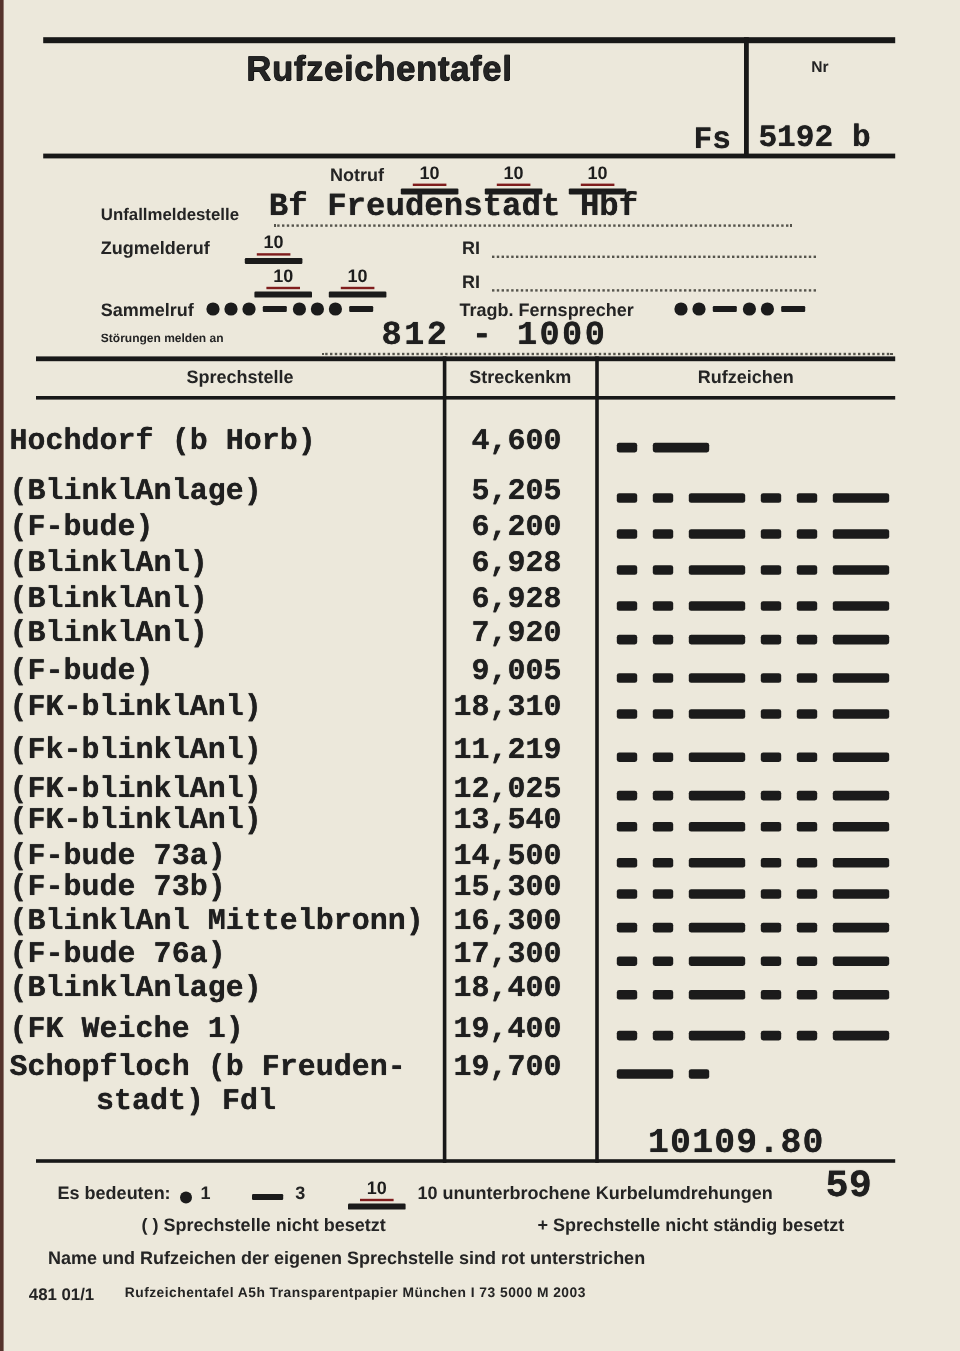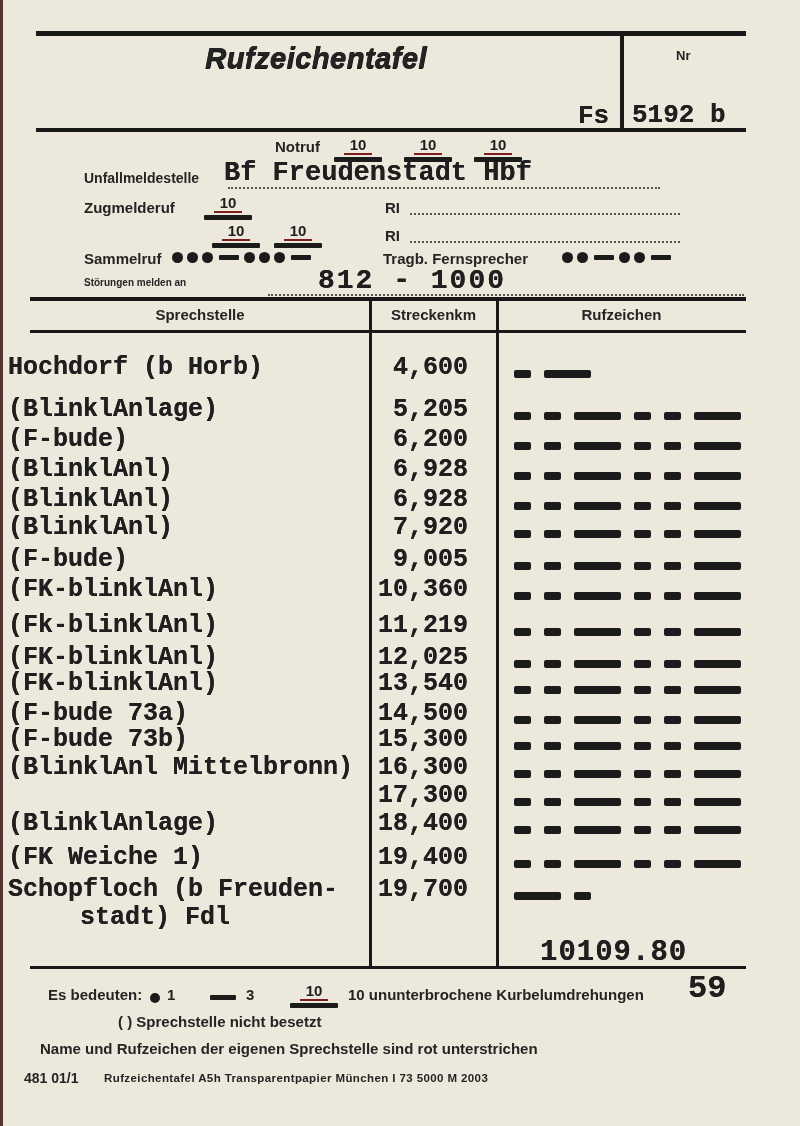--- a/index.html
+++ b/index.html
@@ -5,21 +5,21 @@
   html,body{margin:0;padding:0;background:#b8b4a8;}
   .page{position:relative;width:800px;height:1126px;background:#ece8db;overflow:hidden;
         font-family:"Liberation Sans",sans-serif;color:#1d1d1d;}
   .edge{position:absolute;left:0;top:0;width:3px;height:100%;background:#55332c;}
   .hr{position:absolute;background:#181818;}
   .vr{position:absolute;background:#181818;}
   .dotline{position:absolute;border-bottom:2px dotted #55544c;height:1px;}
   .lb{position:absolute;font-weight:bold;color:#242424;white-space:nowrap;}
   .tw{position:absolute;font-family:"Liberation Mono","DejaVu Sans Mono",monospace;
       font-weight:bold;color:#1f1f1f;white-space:nowrap;text-shadow:0 0 .6px #1f1f1f;}
-  .title{font-size:29px;letter-spacing:.5px;text-shadow:.7px 0 0 #111,0 .5px 0 #111;font-style:italic;}
+  .title{font-size:29px;letter-spacing:.5px;text-shadow:.7px 0 0 #111,0 .5px 0 #111;}
   
   .ten{position:absolute;width:52px;text-align:center;font-weight:bold;font-size:15px;color:#1d1d1d;}
   .ten .num{display:inline-block;border-bottom:2px solid #7f1d1d;padding:0 6px 0 6px;}
   .ten .bar{margin:2px auto 0;width:48px;height:5px;background:#1b1b1b;border-radius:1px;}
   
   .mcode{position:absolute;display:flex;align-items:center;}
   .m-dot{width:11px;height:11px;border-radius:50%;background:#1b1b1b;margin-right:4px;}
   .m-dash{width:20px;height:5px;background:#1b1b1b;margin:0 5px 0 2px;border-radius:1px;}
   
   .sym{display:inline-block;height:8px;background:#1b1b1b;border-radius:2px;margin-right:13px;vertical-align:middle;}
@@ -157,21 +157,21 @@
   </div>
 
   <div class="trow" style="top: 210px;">
     <div class="c-name">(F-bude)</div>
     <div class="c-km">9,005</div>
     <div class="c-code"><span class="sym dot"></span><span class="sym dot"></span><span class="sym dash"></span><span class="sym dot"></span><span class="sym dot"></span><span class="sym dash"></span></div>
   </div>
 
   <div class="trow" style="top: 240px;">
     <div class="c-name">(FK-blinklAnl)</div>
-    <div class="c-km">10,360</div>
+    <div class="c-km">18,310</div>
     <div class="c-code"><span class="sym dot"></span><span class="sym dot"></span><span class="sym dash"></span><span class="sym dot"></span><span class="sym dot"></span><span class="sym dash"></span></div>
   </div>
 
   <div class="trow" style="top: 276px;">
     <div class="c-name">(Fk-blinklAnl)</div>
     <div class="c-km">11,219</div>
     <div class="c-code"><span class="sym dot"></span><span class="sym dot"></span><span class="sym dash"></span><span class="sym dot"></span><span class="sym dot"></span><span class="sym dash"></span></div>
   </div>
 
   <div class="trow" style="top: 308px;">
@@ -198,20 +198,21 @@
     <div class="c-code"><span class="sym dot"></span><span class="sym dot"></span><span class="sym dash"></span><span class="sym dot"></span><span class="sym dot"></span><span class="sym dash"></span></div>
   </div>
 
   <div class="trow" style="top: 418px;">
     <div class="c-name">(BlinklAnl Mittelbronn)</div>
     <div class="c-km">16,300</div>
     <div class="c-code"><span class="sym dot"></span><span class="sym dot"></span><span class="sym dash"></span><span class="sym dot"></span><span class="sym dot"></span><span class="sym dash"></span></div>
   </div>
 
   <div class="trow" style="top: 446px;">
+    <div class="c-name">(F-bude 76a)</div>
     <div class="c-km">17,300</div>
     <div class="c-code"><span class="sym dot"></span><span class="sym dot"></span><span class="sym dash"></span><span class="sym dot"></span><span class="sym dot"></span><span class="sym dash"></span></div>
   </div>
 
   <div class="trow" style="top: 474px;">
     <div class="c-name">(BlinklAnlage)</div>
     <div class="c-km">18,400</div>
     <div class="c-code"><span class="sym dot"></span><span class="sym dot"></span><span class="sym dash"></span><span class="sym dot"></span><span class="sym dot"></span><span class="sym dash"></span></div>
   </div>
 
@@ -235,17 +236,18 @@
   <div class="lb" style="left:167px;top:986px;font-size:15px;">1</div>
   <div class="legend-dash" style="left:210px;top:995px;"></div>
   <div class="lb" style="left:246px;top:986px;font-size:15px;">3</div>
   <div class="ten" style="left:288px;top:982px;">
     <span class="num">10</span><div class="bar"></div>
   </div>
   <div class="lb" style="left:348px;top:986px;font-size:15px;">10 ununterbrochene Kurbelumdrehungen</div>
   <div class="tw" style="left:688px;top:970px;font-size:32px;">59</div>
 
   <div class="lb" style="left:118px;top:1013px;font-size:15px;">( ) Sprechstelle nicht besetzt</div>
+  <div class="lb" style="left:448px;top:1013px;font-size:15px;">+ Sprechstelle nicht ständig besetzt</div>
   <div class="lb" style="left:40px;top:1040px;font-size:15px;">Name und Rufzeichen der eigenen Sprechstelle sind rot unterstrichen</div>
 
   <div class="lb" style="left:24px;top:1070px;font-size:14px;">481 01/1</div>
   <div class="lb" style="left:104px;top:1072px;font-size:11.5px;letter-spacing:.4px;">Rufzeichentafel A5h Transparentpapier München I 73 5000 M 2003</div>
 </div>
 
 </body></html>

